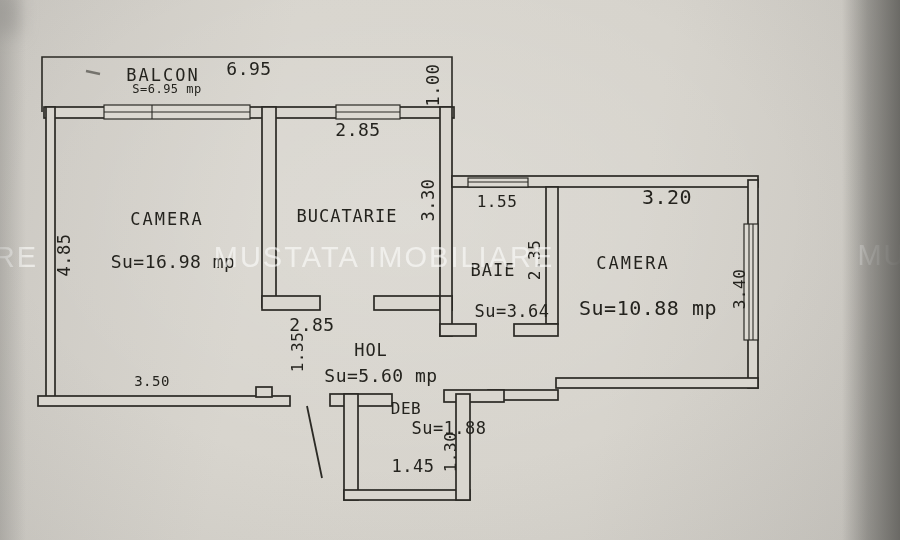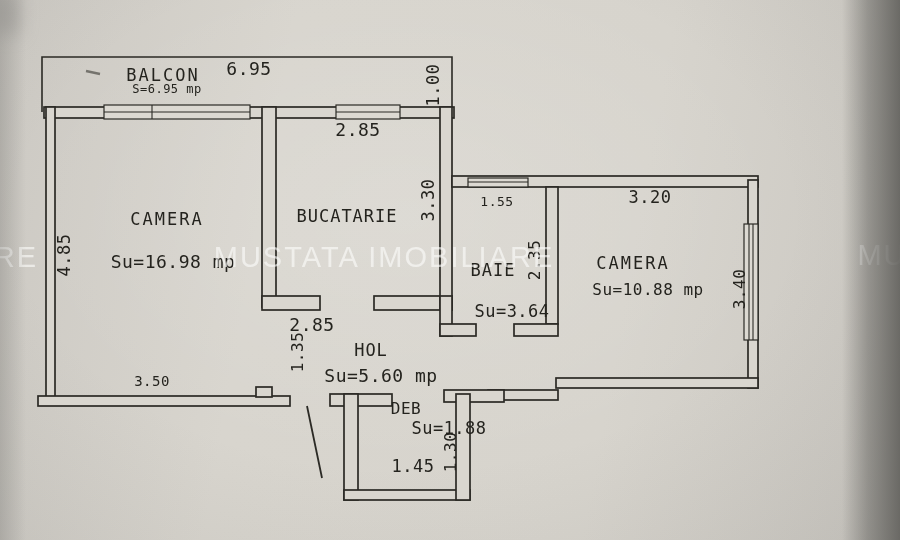--- a/index.html
+++ b/index.html
@@ -80,28 +80,28 @@
 
   <div class="lbl" style="left:358px;top:129px;font-size:18px;">2.85</div>
   <div class="lbl room" style="left:167px;top:219px;font-size:17px;">CAMERA</div>
   <div class="lbl" style="left:173px;top:245px;font-size:18px;margin-top:16px;">Su=16.98 mp</div>
   <div class="lbl v" style="left:64px;top:255px;font-size:17px;">4.85</div>
   <div class="lbl" style="left:152px;top:381px;font-size:14px;">3.50</div>
 
   <div class="lbl room" style="left:347px;top:216px;font-size:17px;letter-spacing:1px;">BUCATARIE</div>
   <div class="lbl v" style="left:428px;top:200px;font-size:17px;">3.30</div>
 
-  <div class="lbl" style="left:497px;top:201px;font-size:13px;text-align:right;">1.55</div>
+  <div class="lbl" style="left:497px;top:201px;font-size:16px;text-align:right;">1.55</div>
   <div class="lbl room" style="left:493px;top:270px;font-size:17px;letter-spacing:1px;">BAIE</div>
   <div class="lbl" style="left:512px;top:297px;font-size:17px;margin-top:14px;">Su=3.64</div>
   <div class="lbl v" style="left:534px;top:260px;font-size:16px;">2.35</div>
 
-  <div class="lbl" style="left:650px;top:197px;font-size:17px;">3.20</div>
+  <div class="lbl" style="left:667px;top:197px;font-size:20px;">3.20</div>
   <div class="lbl room" style="left:633px;top:263px;font-size:17px;">CAMERA</div>
-  <div class="lbl" style="left:648px;top:289px;font-size:16px;">Su=10.88 mp</div>
+  <div class="lbl" style="left:648px;top:308px;font-size:20px;">Su=10.88 mp</div>
   <div class="lbl v" style="left:739px;top:289px;font-size:16px;">3.40</div>
 
   <div class="lbl" style="left:312px;top:324px;font-size:18px;">2.85</div>
   <div class="lbl v" style="left:297px;top:352px;font-size:16px;">1.35</div>
   <div class="lbl room" style="left:371px;top:350px;font-size:17px;letter-spacing:1px;">HOL</div>
   <div class="lbl" style="left:381px;top:375px;font-size:18px;text-align:center;">Su=5.60 mp</div>
 
   <div class="lbl" style="left:406px;top:408px;font-size:16px;">DEB</div>
   <div class="lbl" style="left:418px;top:428px;font-size:17px;margin-left:31px;">Su=1.88</div>
   <div class="lbl" style="left:413px;top:466px;font-size:17px;">1.45</div>

